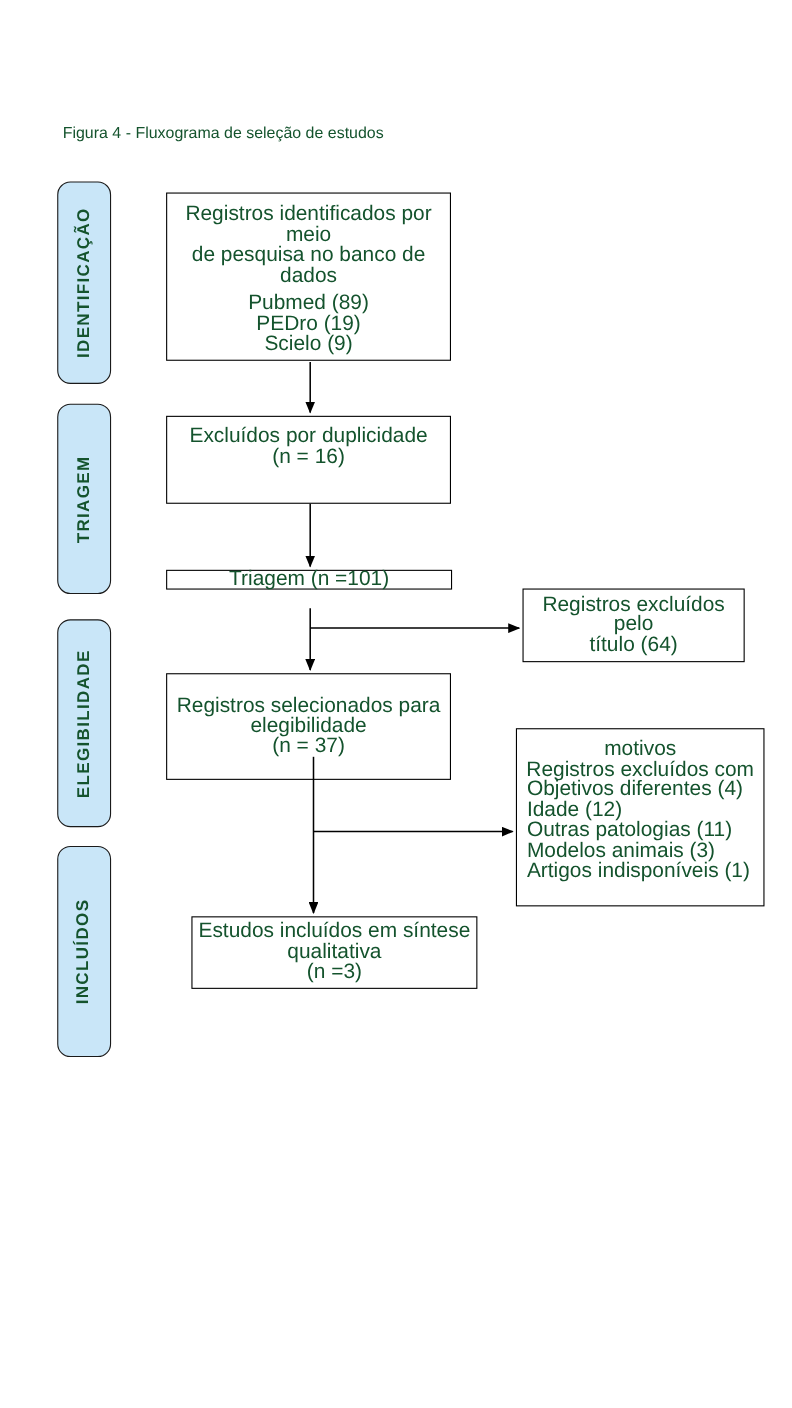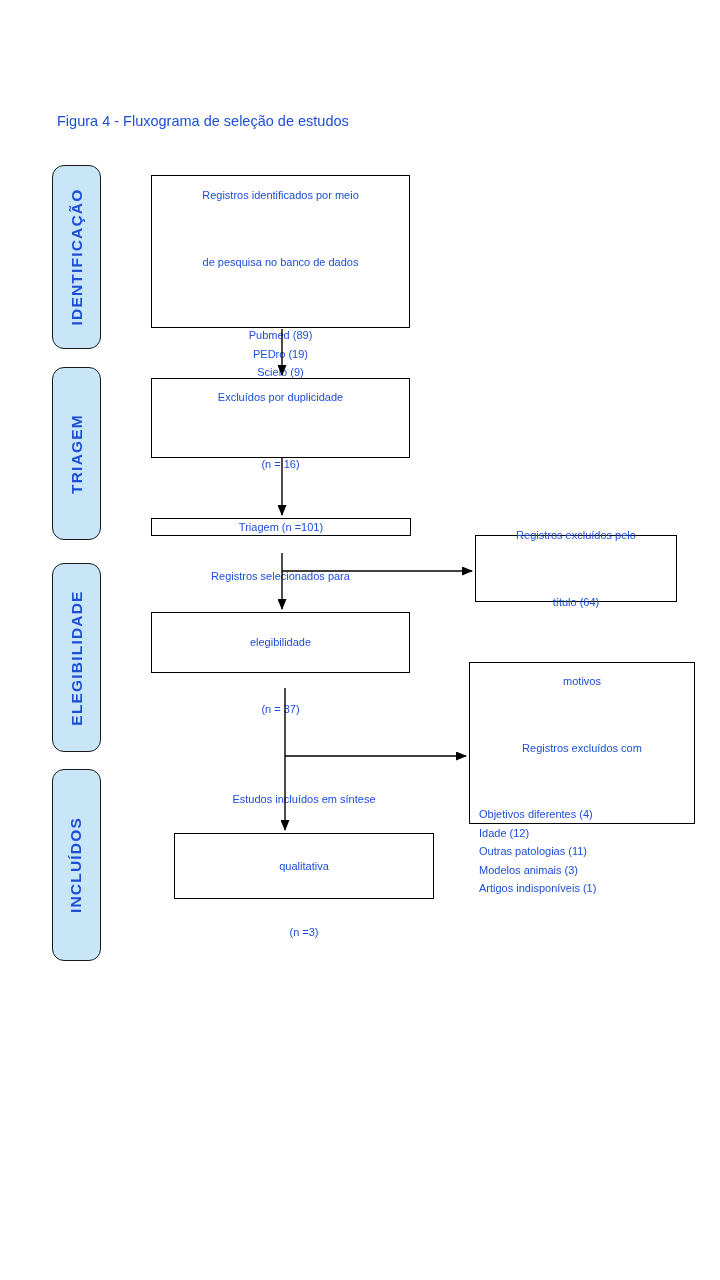--- a/index.html
+++ b/index.html
@@ -2,21 +2,21 @@
 <html><head>
 <meta charset="utf-8">
 <style>
   html, body { margin: 0; padding: 0; background: #ffffff; }
   .page {
     position: relative;
     width: 720px;
     height: 1280px;
     background: #ffffff;
     font-family: "Liberation Sans", sans-serif;
-    color: #1d4ed8;
+    color: #14532d;
     overflow: hidden;
   }
   .fig-title {
     position: absolute;
     left: 57px;
     top: 113px;
     font-size: 14.5px;
     white-space: nowrap;
   }
   .stage {
@@ -36,26 +36,25 @@
     white-space: nowrap;
     font-weight: bold;
     font-size: 15.5px;
     letter-spacing: 1.2px;
   }
   .fbox {
     position: absolute;
     box-sizing: border-box;
     border: 1.5px solid #000000;
     background: #ffffff;
-    font-size: 11px;
+    font-size: 19px;
     line-height: 18.5px;
     text-align: center;
     display: flex;
     flex-direction: column;
-    gap: 48px;
   }
   .fbox .line { display: block; }
   .center-v { justify-content: center; }
   .top-v { justify-content: flex-start; }
   .arrows {
     position: absolute;
     left: 0;
     top: 0;
     pointer-events: none;
   }
@@ -99,21 +98,21 @@
 
   <div class="fbox center-v" style="left:151px; top:518px; width:260px; height:18px;">
     <span class="line">Triagem (n =101)</span>
   </div>
 
   <div class="fbox center-v" style="left:475px; top:535px; width:202px; height:67px;">
     <span class="line">Registros excluídos pelo</span>
     <span class="line">título (64)</span>
   </div>
 
-  <div class="fbox center-v" style="left:151px; top:612px; width:259px; height:61px;">
+  <div class="fbox center-v" style="left:151px; top:612px; width:259px; height:97px;">
     <span class="line">Registros selecionados para</span>
     <span class="line">elegibilidade</span>
     <span class="line">(n = 37)</span>
   </div>
 
   <div class="fbox top-v" style="left:469px; top:662px; width:226px; height:162px; padding-top:9px;">
     <span class="line">motivos</span>
     <span class="line">Registros excluídos com</span>
     <div class="reasons">
       <span class="line">Objetivos diferentes (4)</span>

